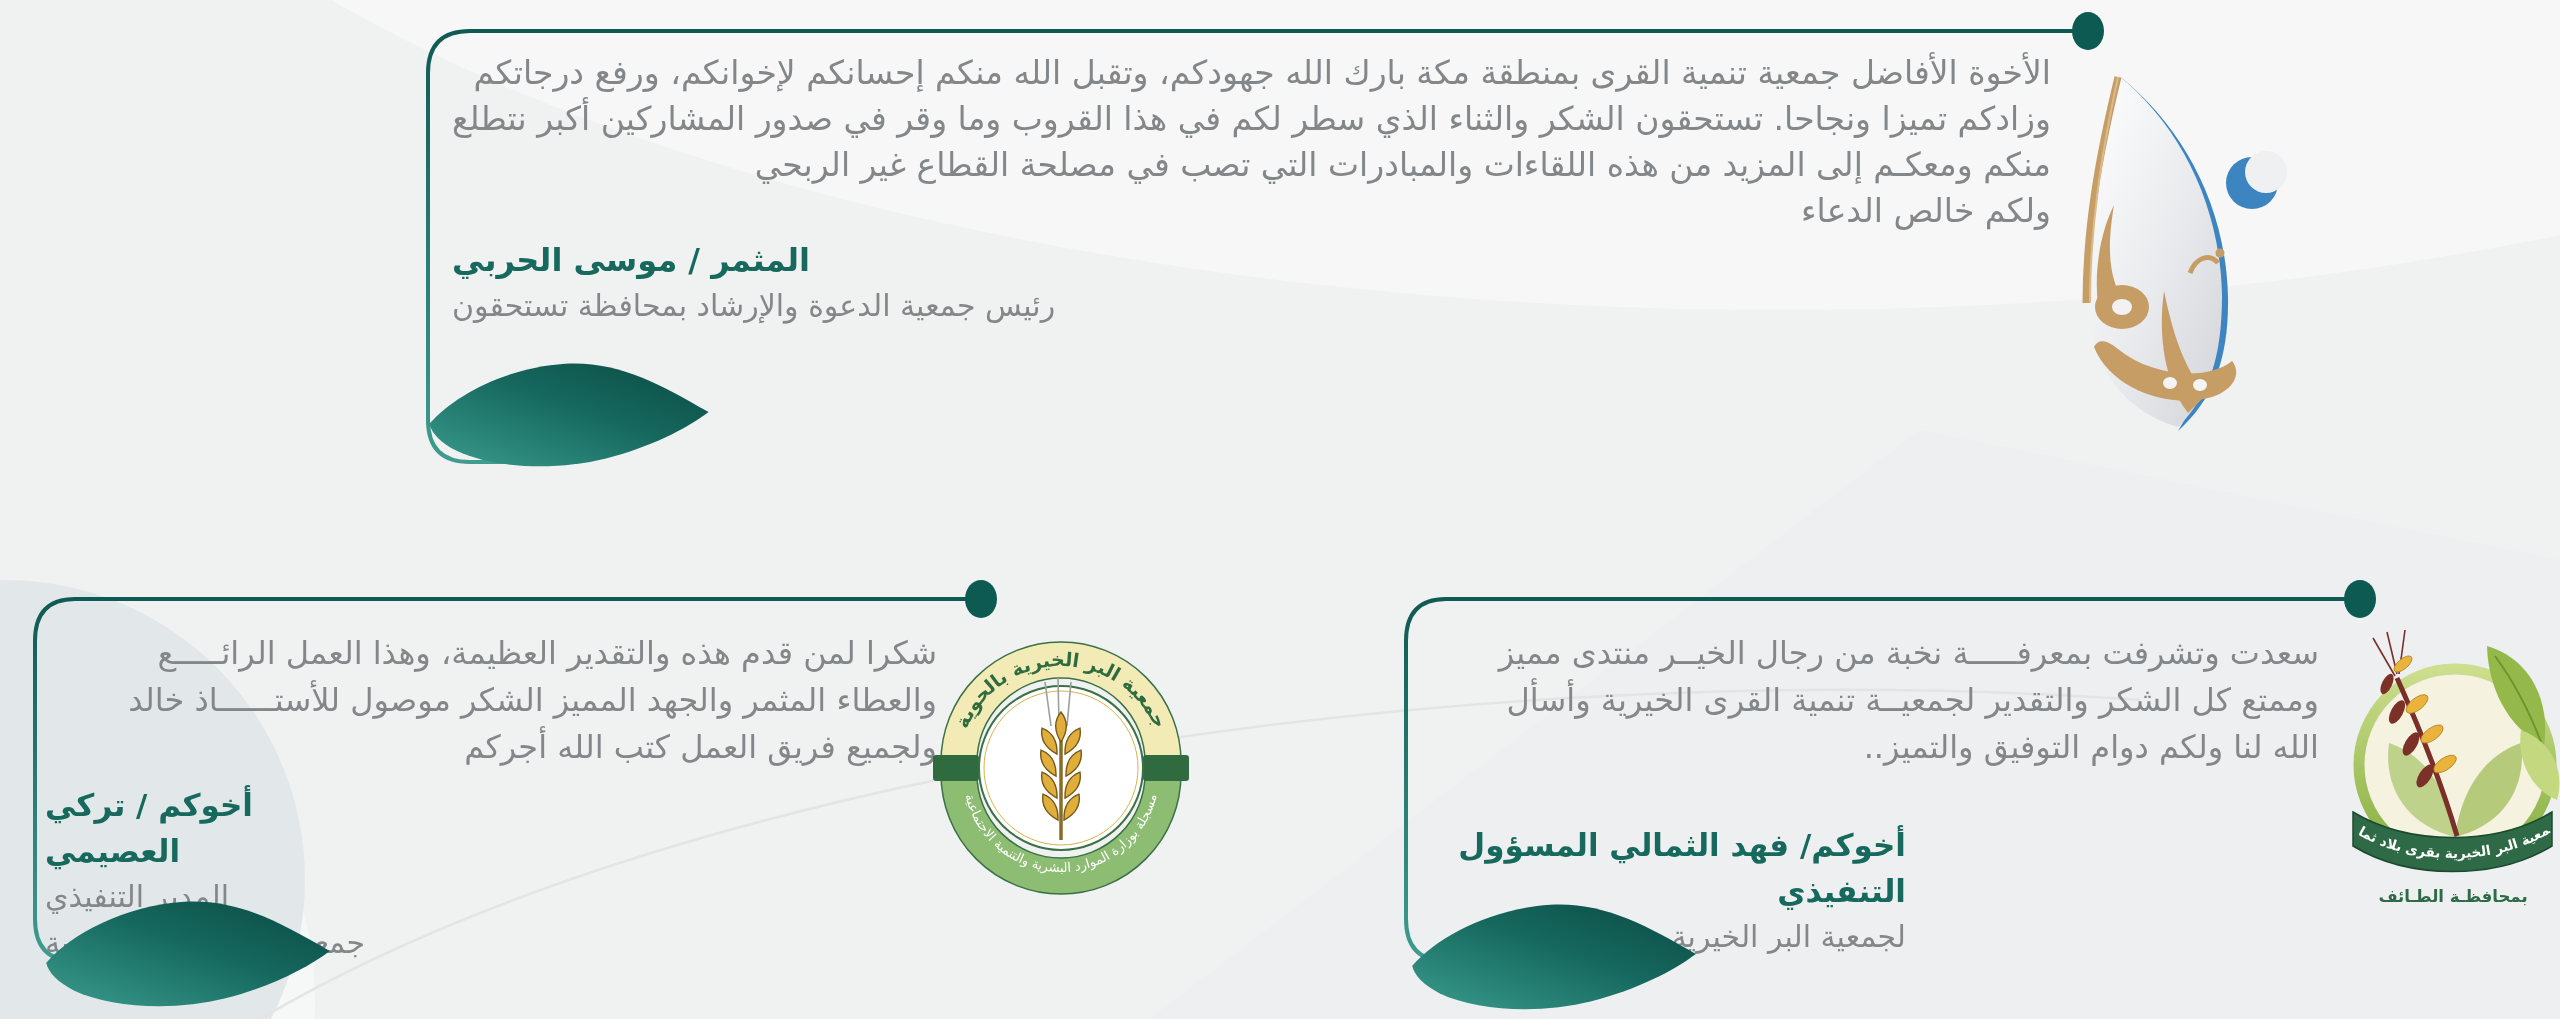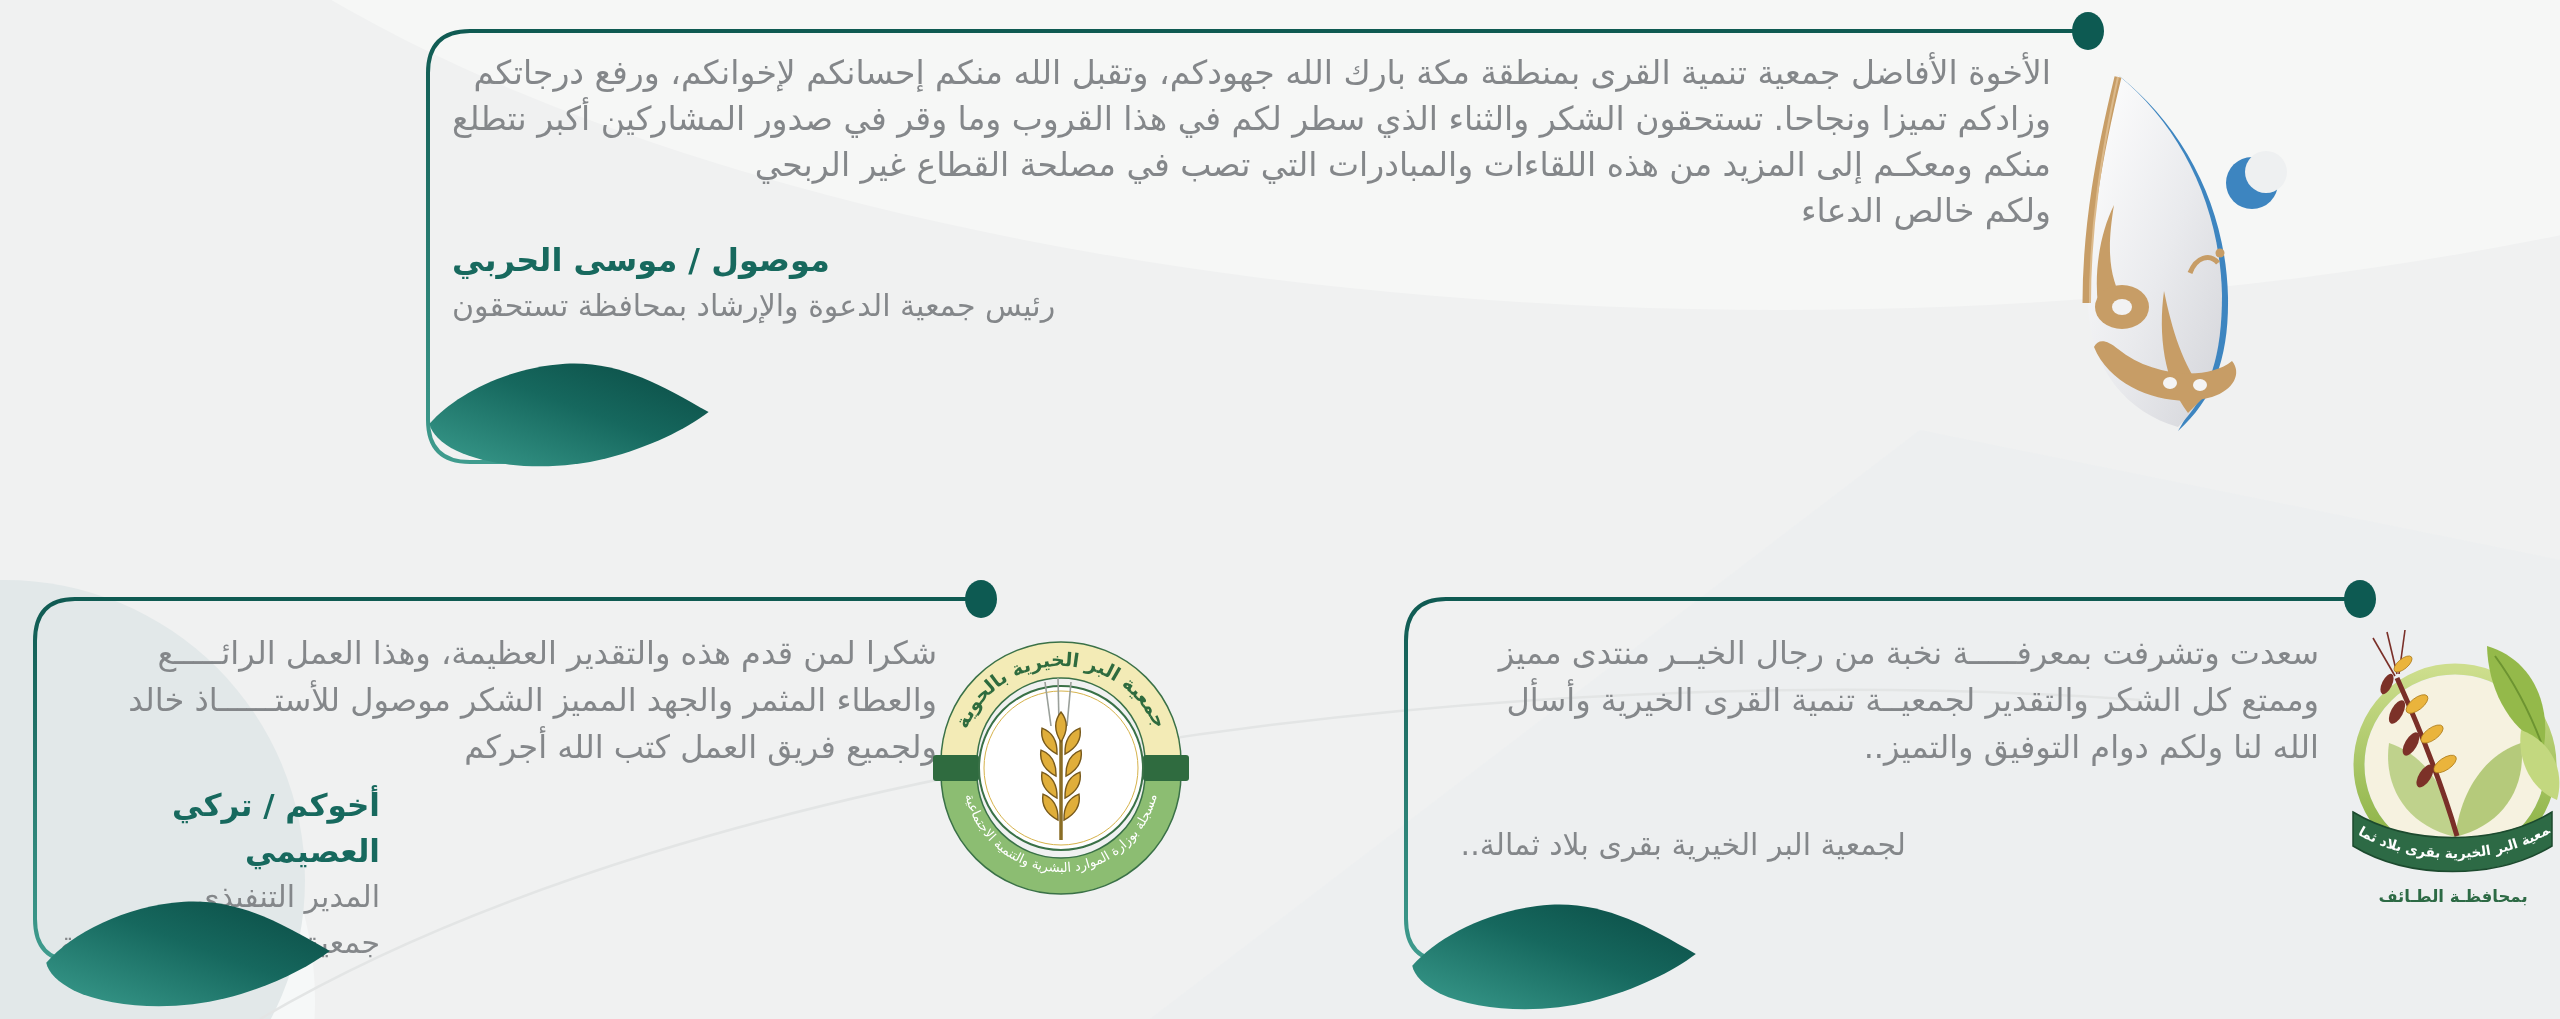--- a/index.html
+++ b/index.html
@@ -66,21 +66,21 @@
   <section class="abs" style="left:420px;top:11px;width:1700px;height:480px">
     <svg class="abs" style="left:0;top:0" width="1700" height="480" viewBox="0 0 1700 480">
       <path d="M1668,20 H50 Q8,20 8,62 V409 Q8,451 50,451 H135" fill="none" stroke="url(#grad-frame)" stroke-width="4"></path>
       <ellipse cx="1668" cy="20" rx="16" ry="19" fill="#0d5a52"></ellipse>
     </svg>
     <div class="body-text" style="right:69px;top:39px;font-size:33px;line-height:46px">الأخوة الأفاضل جمعية تنمية القرى بمنطقة مكة بارك الله جهودكم، وتقبل الله منكم إحسانكم لإخوانكم، ورفع درجاتكم
 وزادكم تميزا ونجاحا. تستحقون الشكر والثناء الذي سطر لكم في هذا القروب وما وقر في صدور المشاركين أكبر نتطلع
 منكم ومعكـم إلى المزيد من هذه اللقاءات والمبادرات التي تصب في مصلحة القطاع غير الربحي
 ولكم خالص الدعاء</div>
     <div class="sig-block" style="left:32px;top:227px;text-align:left">
-      <div class="sig-name" style="font-size:32px">موصول / موسى الحربي</div>
+      <div class="sig-name" style="font-size:32px">المثمر / موسى الحربي</div>
       <div class="sig-role">رئيس جمعية الدعوة والإرشاد بمحافظة تستحقون</div>
     </div>
     <svg class="abs" style="left:5px;top:341px" width="292" height="126" viewBox="0 0 300 130">
       <path d="M4,74 C30,44 84,16 144,12 C198,9 240,32 292,62 C268,80 232,98 186,110 C134,123 70,120 32,102 C16,94 6,84 4,74 Z" fill="url(#grad-wave)"></path>
     </svg>
   </section>
 
   <div class="abs logo" style="left:2060px;top:65px;width:250px;height:380px" title="هدى">
     <svg width="250" height="380" viewBox="0 0 250 380">
       <path d="M58,10 C124,62 166,142 168,232 C169,292 154,334 118,366 C140,330 148,295 146,236 C142,148 112,66 58,10 Z" fill="#3d85c0"></path>
@@ -104,21 +104,21 @@
   </div>
 
   <section class="abs" style="left:23px;top:580px;width:1010px;height:439px">
     <svg class="abs" style="left:0;top:0" width="1010" height="439" viewBox="0 0 1010 439">
       <path d="M958,19 H52 Q12,19 12,61 V339 Q12,381 52,381 H140" fill="none" stroke="url(#grad-frame)" stroke-width="4"></path>
       <ellipse cx="958" cy="19" rx="16" ry="19" fill="#0d5a52"></ellipse>
     </svg>
     <div class="body-text" style="right:96px;top:50px">شكرا لمن قدم هذه والتقدير العظيمة، وهذا العمل الرائـــــع
 والعطاء المثمر والجهد المميز الشكر موصول للأستــــــاذ خالد
 ولجميع فريق العمل كتب الله أجركم</div>
-    <div class="sig-block" style="left:22px;top:202px;width:335px;text-align:right">
+    <div class="sig-block" style="left:22px;top:202px;width:335px;text-align:left">
       <div class="sig-name" style="line-height:46px">أخوكم / تركي العصيمي</div>
       <div class="sig-role" style="line-height:46px">المدير التنفيذي</div>
       <div class="sig-role" style="line-height:46px">جمعية البر الخيرية بالحوية</div>
     </div>
     <svg class="abs" style="left:17px;top:310px" width="300" height="128" viewBox="0 0 300 130">
       <path d="M4,74 C30,44 84,16 144,12 C198,9 240,32 292,62 C268,80 232,98 186,110 C134,123 70,120 32,102 C16,94 6,84 4,74 Z" fill="url(#grad-wave)"></path>
     </svg>
   </section>
 
   <div class="abs logo" style="left:933px;top:634px;width:256px;height:266px">
@@ -164,20 +164,21 @@
 
   <section class="abs" style="left:1394px;top:580px;width:1166px;height:439px">
     <svg class="abs" style="left:0;top:0" width="1166" height="439" viewBox="0 0 1166 439">
       <path d="M966,19 H52 Q12,19 12,61 V339 Q12,381 52,381 H140" fill="none" stroke="url(#grad-frame)" stroke-width="4"></path>
       <ellipse cx="966" cy="19" rx="16" ry="19" fill="#0d5a52"></ellipse>
     </svg>
     <div class="body-text" style="right:241px;top:50px">سعدت وتشرفت بمعرفـــــة نخبة من رجال الخيــر منتدى مميز
 وممتع كل الشكر والتقدير لجمعيــة تنمية القرى الخيرية وأسأل
 الله لنا ولكم دوام التوفيق والتميز..</div>
     <div class="sig-block" style="left:54px;top:242px;width:458px;text-align:right">
+      <div class="sig-name" style="line-height:46px">أخوكم/ فهد الثمالي المسؤول التنفيذي</div>
       <div class="sig-role" style="line-height:46px">لجمعية البر الخيرية بقرى بلاد ثمالة..</div>
     </div>
     <svg class="abs" style="left:12px;top:313px" width="300" height="128" viewBox="0 0 300 130">
       <path d="M4,74 C30,44 84,16 144,12 C198,9 240,32 292,62 C268,80 232,98 186,110 C134,123 70,120 32,102 C16,94 6,84 4,74 Z" fill="url(#grad-wave)"></path>
     </svg>
   </section>
 
   <div class="abs logo" style="left:2345px;top:618px;width:215px;height:295px">
     <svg width="215" height="295" viewBox="0 0 215 295">
       <circle cx="110" cy="147" r="90" fill="#f6f2e0"></circle>

